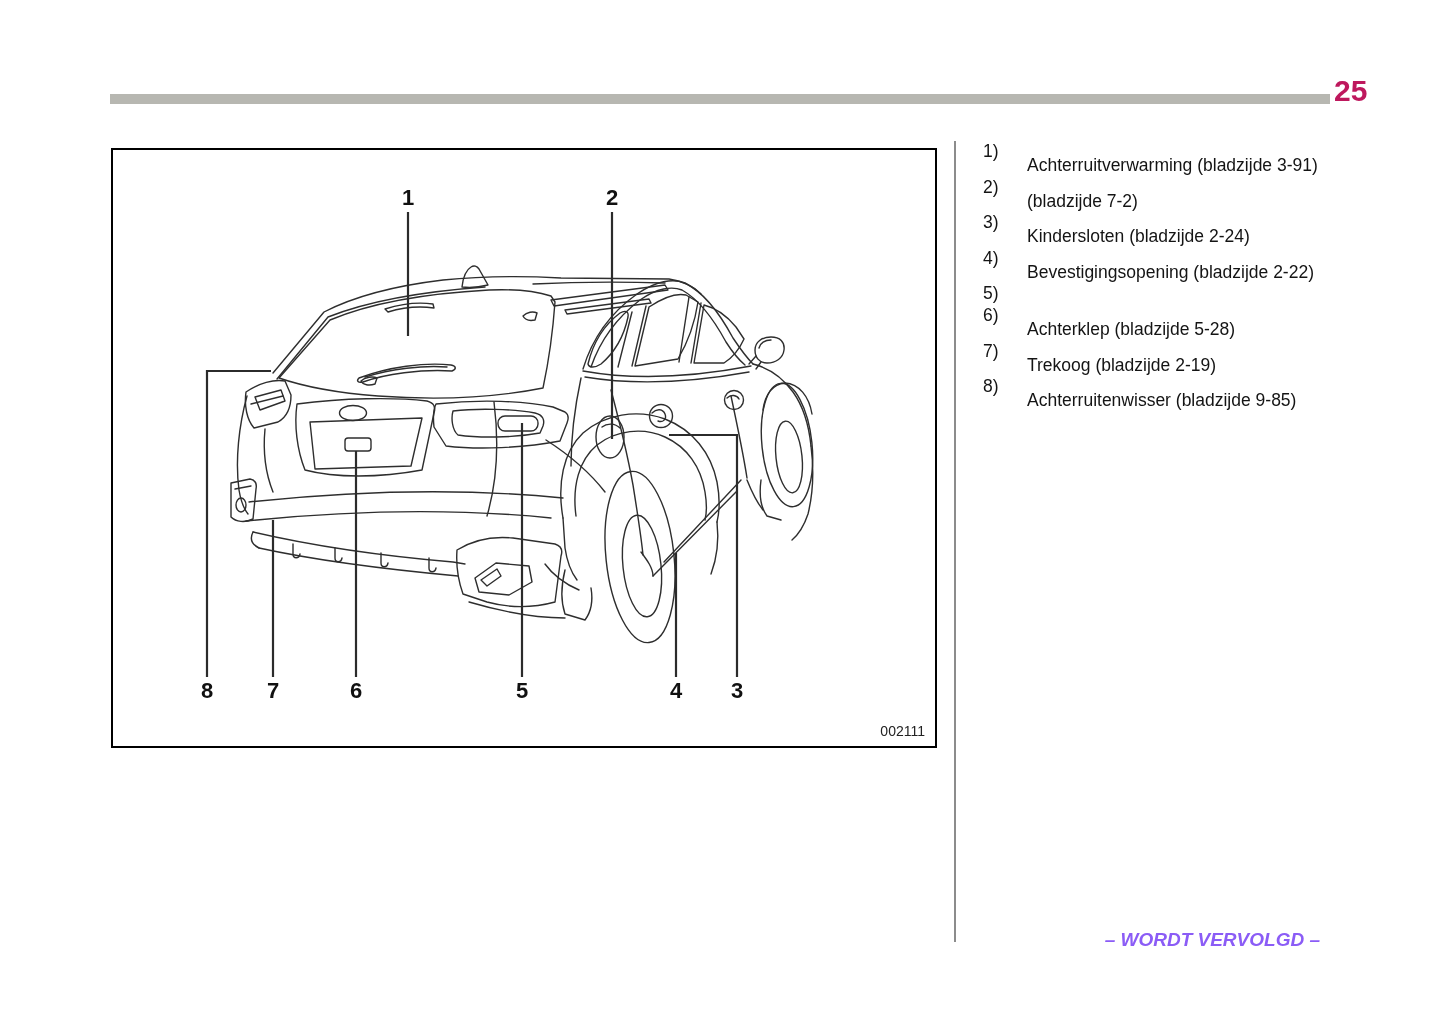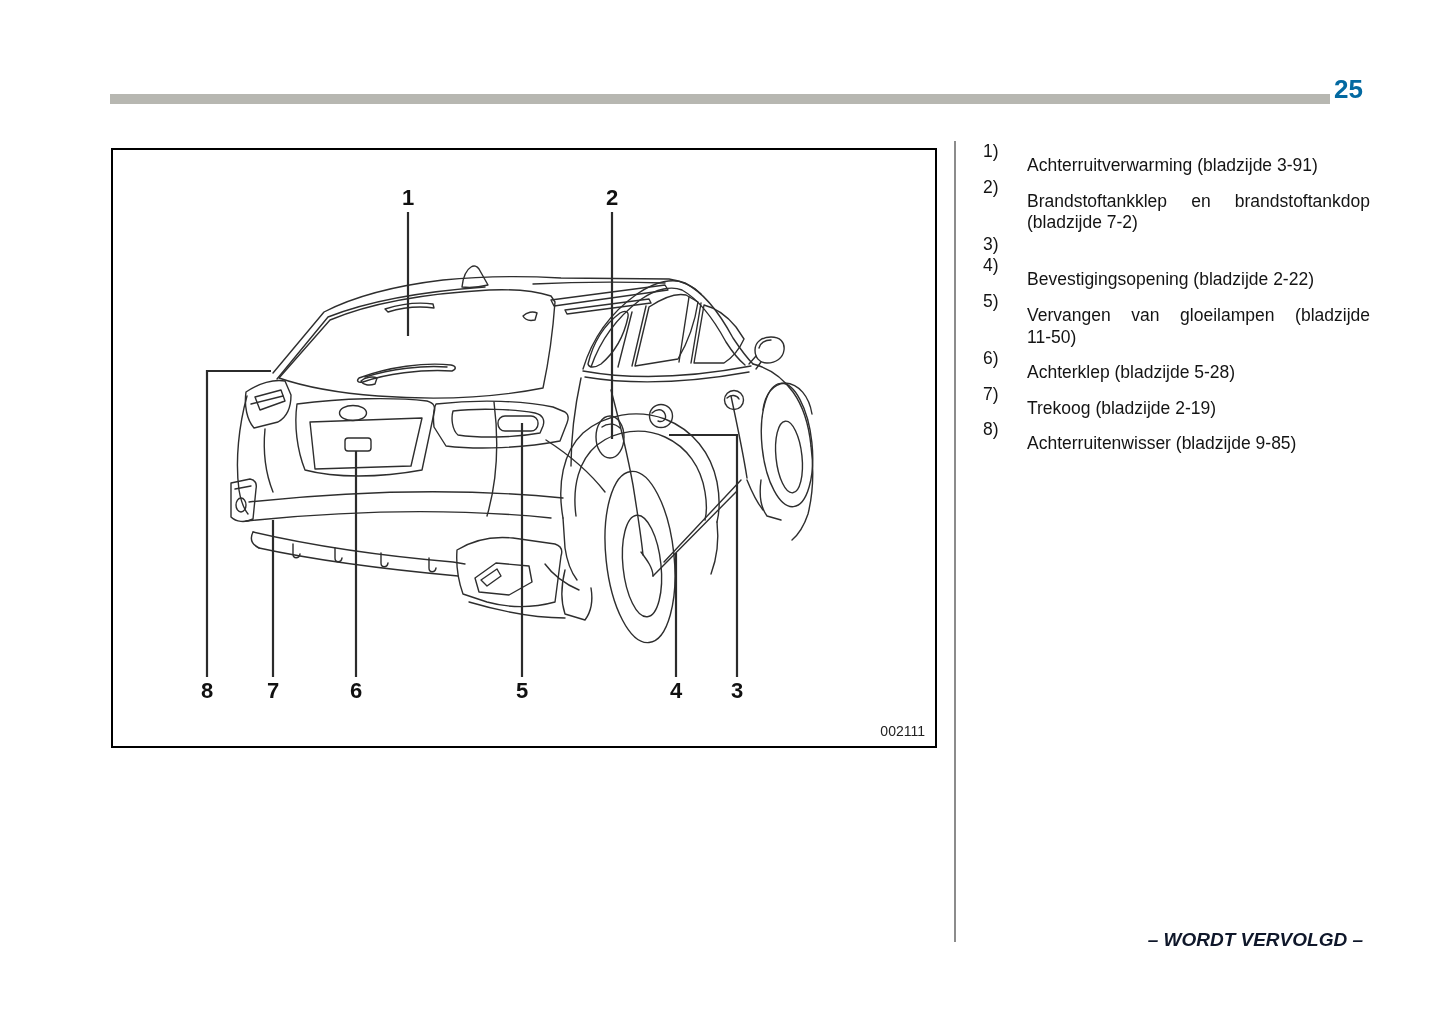--- a/index.html
+++ b/index.html
@@ -2,36 +2,36 @@
 <html><head>
 <meta charset="utf-8">
 <style>
   html,body{margin:0;padding:0;}
   body{
     width:1445px;height:1018px;position:relative;background:#ffffff;
     font-family:"Liberation Sans",sans-serif;color:#141414;overflow:hidden;
   }
   
   .hdr-bar{position:absolute;left:110px;top:94px;width:1220px;height:10px;background:#b7b7b1;}
-  .page-num{position:absolute;left:1334px;top:74px;font-size:26px;font-weight:bold;color:#0369a1;letter-spacing:0px;}
+  .page-num{position:absolute;left:1334px;top:74px;font-size:30px;font-weight:bold;color:#be185d;letter-spacing:0px;}
   
   .fig-box{position:absolute;left:111px;top:148px;width:822px;height:596px;border:2px solid #000;}
   .fig-box svg{display:block;width:822px;height:596px;}
   
   .v-div{position:absolute;left:954px;top:141px;width:2px;height:801px;background:#8c8c8c;}
   
   .legend{position:absolute;left:983px;top:141px;width:392px;font-size:17.5px;line-height:21.6px;}
   .legend .row{display:flex;align-items:flex-start;}
   .legend .num{width:44px;flex:0 0 44px;}
   .legend .txt{width:343px;flex:0 0 343px;margin-top:14px;}
   .legend .ln{display:block;}
   .legend .ln.j{text-align:justify;text-align-last:justify;}
   
-  .footer{position:absolute;left:951px;top:929px;width:412px;text-align:right;
-    font-size:19px;font-weight:bold;font-style:italic;color:#0f172a;}
+  .footer{position:absolute;left:908px;top:929px;width:412px;text-align:right;
+    font-size:19px;font-weight:bold;font-style:italic;color:#8b5cf6;}
   
   .art{stroke:#2e2e2e;stroke-width:1.4;fill:none;stroke-linecap:round;stroke-linejoin:round;}
   .callout{stroke:#2b2b2b;stroke-width:2.2;fill:none;stroke-linecap:butt;}
   .cnum{font-family:"Liberation Sans",sans-serif;font-size:22px;font-weight:bold;fill:#111;}
   .figcode{font-family:"Liberation Sans",sans-serif;font-size:14px;fill:#222;}
 </style>
 </head>
 <body>
 
 <div class="hdr-bar"></div>
@@ -205,39 +205,37 @@
 <div class="legend">
   <div class="row">
     <span class="num">1)</span>
     <span class="txt">
         <span class="ln">Achterruitverwarming (bladzijde 3-91)</span>
       </span>
   </div>
   <div class="row">
     <span class="num">2)</span>
     <span class="txt">
-      <span class="ln j">Brandstoftankklep en brandstoftankdop</span>
       <span class="ln">(bladzijde 7-2)</span>
     </span>
   </div>
   <div class="row">
     <span class="num">3)</span>
+    <span class="txt">
+        <span class="ln">Kindersloten (bladzijde 2-24)</span>
+      </span>
   </div>
   <div class="row">
     <span class="num">4)</span>
     <span class="txt">
         <span class="ln">Bevestigingsopening (bladzijde 2-22)</span>
       </span>
   </div>
   <div class="row">
     <span class="num">5)</span>
-    <span class="txt">
-      <span class="ln j">Vervangen van gloeilampen (bladzijde</span>
-      <span class="ln">11-50)</span>
-    </span>
   </div>
   <div class="row">
     <span class="num">6)</span>
     <span class="txt">
         <span class="ln">Achterklep (bladzijde 5-28)</span>
       </span>
   </div>
   <div class="row">
     <span class="num">7)</span>
     <span class="txt">

